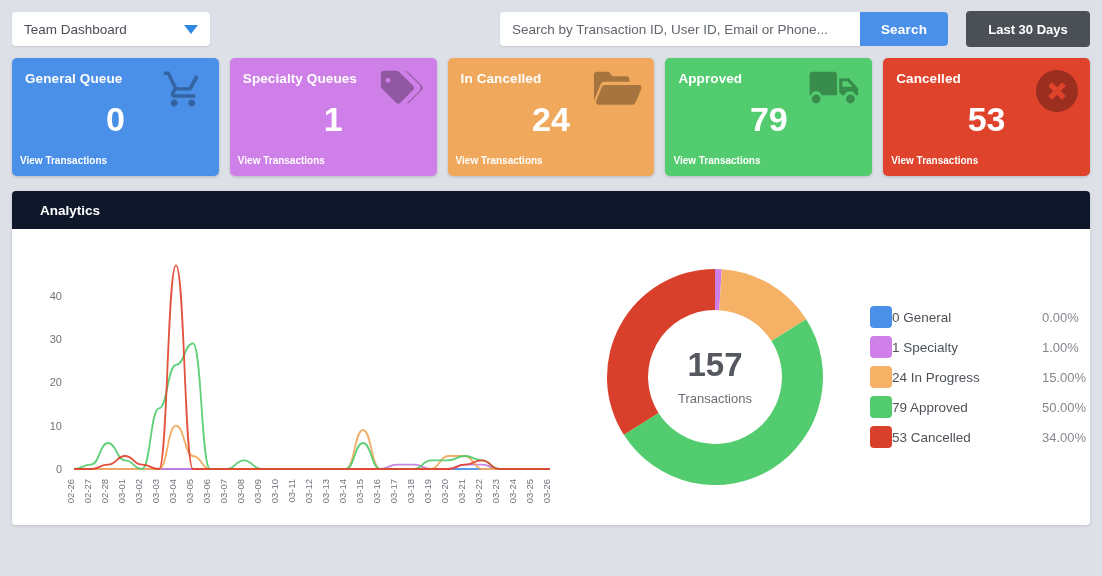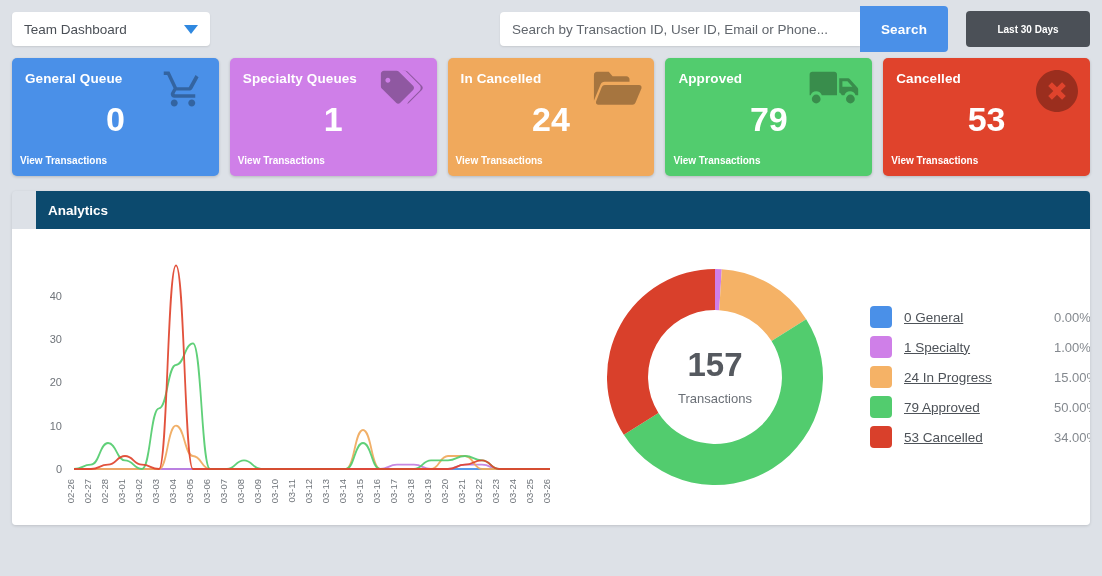--- a/index.html
+++ b/index.html
@@ -24,27 +24,27 @@
   .spacer{flex:1;}
   .searchwrap{display:flex;align-items:center;}
   .searchinput{
     width:360px;height:34px;border:none;outline:none;background:#fff;
     border-radius:4px 0 0 4px;padding:0 12px;box-sizing:border-box;
     font-size:13.5px;color:#3b4046;font-family:"Liberation Sans",sans-serif;
     box-shadow:0 1px 2px rgba(0,0,0,.10);
   }
   .searchinput::placeholder{color:#61666d;opacity:1;}
   .searchbtn{
-    height:46px;min-width:88px;border:none;background:#4a90e8;color:#fff;
+    height:34px;min-width:88px;border:none;background:#4a90e8;color:#fff;
     border-radius:0 4px 4px 0;font-size:13.5px;font-weight:bold;cursor:pointer;
     font-family:"Liberation Sans",sans-serif;letter-spacing:.2px;
   }
   .daysbtn{
     height:36px;min-width:124px;margin-left:18px;border:none;border-radius:4px;
-    background:#4b5057;color:#fff;font-size:10px;font-weight:bold;cursor:pointer;
+    background:#4b5057;color:#fff;font-size:13px;font-weight:bold;cursor:pointer;
     font-family:"Liberation Sans",sans-serif;
   }
 
   
   .cards{display:flex;gap:11px;padding:0 4px;box-sizing:border-box;}
   .card{
     flex:1;height:118px;border-radius:5px;position:relative;overflow:hidden;
     color:#fff;box-shadow:0 1px 3px rgba(0,0,0,.18);cursor:pointer;
   }
   .card-title{position:absolute;left:13px;top:13px;font-size:13.5px;font-weight:bold;letter-spacing:.1px;}
@@ -53,38 +53,38 @@
     position:absolute;left:0;right:0;top:44px;text-align:center;
     font-size:34px;font-weight:bold;line-height:1;
   }
   .card-link{
     position:absolute;left:8px;right:0;bottom:10px;text-align:left;
     font-size:10px;font-weight:bold;
   }
 
   
   .panel{margin:15px 4px 0 4px;border-radius:4px;overflow:hidden;box-shadow:0 1px 3px rgba(0,0,0,.14);}
-  .panel-head{background:#0c4a6e;height:38px;display:flex;align-items:center;padding:0 12px;box-sizing:border-box;margin-left:24px;}
+  .panel-head{background:#0f172a;height:38px;display:flex;align-items:center;padding:0 28px;box-sizing:border-box;}
   .panel-head-title{color:#fff;font-size:13.5px;font-weight:bold;}
   .panel-body{background:#fff;height:296px;display:flex;position:relative;}
 
   .linechart{width:560px;height:296px;position:relative;}
   .donutarea{flex:1;display:flex;align-items:center;position:relative;}
   .donutwrap{position:relative;width:230px;height:230px;margin-left:28px;}
   .donut-center{
     position:absolute;left:0;right:0;top:50%;transform:translateY(-50%);
     text-align:center;color:#4a4f56;
   }
   .donut-num{font-size:33px;font-weight:bold;line-height:1.05;color:#55595f;}
   .donut-lbl{font-size:13px;color:#6a6f76;margin-top:8px;}
 
   .legend{margin-left:40px;}
   .legend-row{display:flex;align-items:center;height:30px;}
   .swatch{width:22px;height:22px;border-radius:4px;flex:none;}
-  .legend-label{margin-left:12px;width:150px;font-size:13.5px;color:#4d5258;text-decoration:underline;}
+  .legend-label{margin-left:0;width:150px;font-size:13.5px;color:#4d5258;}
   .legend-pct{font-size:13px;color:#84898f;}
 
   .axis-label{font-size:11px;fill:#6f747a;font-family:"Liberation Sans",sans-serif;}
   .xtick{font-size:9.5px;fill:#6f747a;font-family:"Liberation Sans",sans-serif;}
 </style>
 </head>
 <body>
 
 <div class="page">
 

